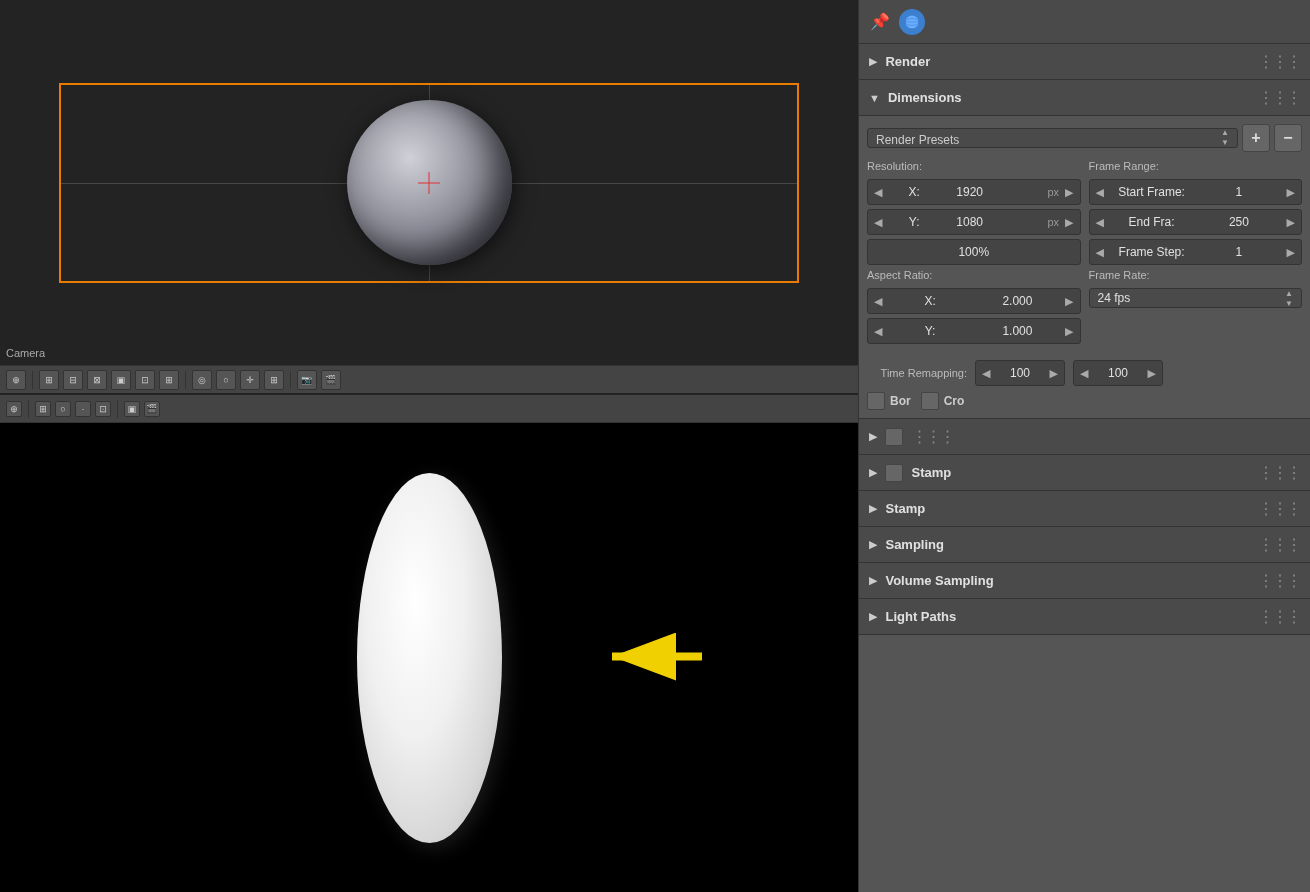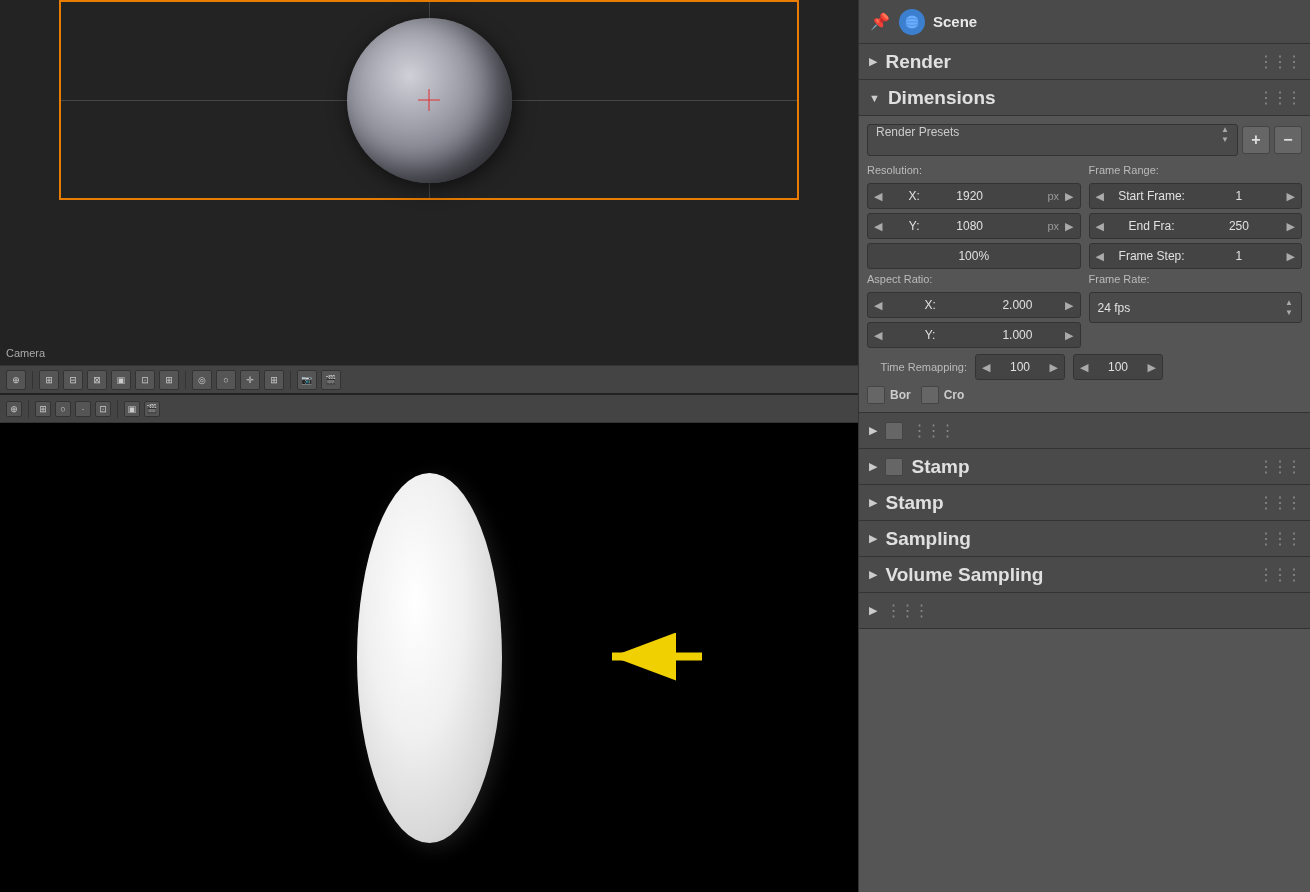--- a/index.html
+++ b/index.html
@@ -30,20 +30,21 @@
       background: #1a1a1a;
       position: relative;
       border-bottom: 2px solid #222;
     }
 
     .viewport-top-inner {
       position: absolute;
       top: 0; left: 0; right: 0; bottom: 28px;
       background: #232323;
       display: flex;
+      align-items: center;
       justify-content: center;
       overflow: hidden;
     }
 
     .camera-frame {
       border: 2px solid #e87c00;
       width: 740px;
       height: 200px;
       position: relative;
       display: flex;
@@ -261,21 +262,21 @@
       flex-shrink: 0;
     }
 
     .section-arrow {
       margin-right: 8px;
       font-size: 11px;
       color: #ccc;
     }
 
     .section-title {
-      font-size: 19px;
+      font-size: 13px;
       color: #e0e0e0;
       font-weight: bold;
       flex: 1;
     }
 
     .section-dots {
       color: #888;
       font-size: 16px;
       letter-spacing: -2px;
     }
@@ -305,26 +306,26 @@
     
     .presets-row {
       display: flex;
       align-items: center;
       gap: 4px;
       margin-bottom: 8px;
     }
 
     .presets-dropdown {
       flex: 1;
-      height: 32px;
+      height: 20px;
       background: #4a4a4a;
       border: 1px solid #333;
       border-radius: 3px;
       display: flex;
-      align-items: flex-start;
+      align-items: flex-end;
       padding: 0 8px;
       justify-content: space-between;
     }
 
     .presets-label {
       color: #ccc;
       font-size: 12px;
     }
 
     .presets-arrows {
@@ -388,31 +389,31 @@
 
     .field-unit {
       font-size: 11px;
       color: #999;
       margin-left: 48px;
     }
 
     .aspect-rate-row {
       display: flex;
       gap: 8px;
-      margin-bottom: 6px;
+      margin-bottom: 16px;
     }
 
     .sub-label {
       font-size: 11px;
       color: #bbb;
       margin-bottom: 3px;
     }
 
     .framerate-select {
-      height: 31px;
+      height: 20px;
       background: #4a4a4a;
       border: 1px solid #333;
       border-radius: 3px;
       display: flex;
       align-items: center;
       padding: 8px 8px;
       justify-content: space-between;
     }
 
     .time-remap-row {
@@ -552,21 +553,20 @@
 
   <div class="props-header">
     <div class="pin-icon">📌</div>
     <div class="scene-icon">
       <svg width="18" height="18" viewBox="0 0 18 18">
         <circle cx="9" cy="9" r="7" fill="#6aadff" stroke="#3d7fcf" stroke-width="1"></circle>
         <ellipse cx="9" cy="9" rx="7" ry="3.5" fill="none" stroke="#3d7fcf" stroke-width="0.8" opacity="0.7"></ellipse>
         <line x1="2" y1="9" x2="16" y2="9" stroke="#3d7fcf" stroke-width="0.8" opacity="0.7"></line>
       </svg>
     </div>
-    <span class="props-title">Scene</span>
   </div>
 
   <div class="section-row">
     <span class="section-arrow">▶</span>
     <span class="section-title">Render</span>
     <span class="section-dots">⋮⋮⋮</span>
   </div>
 
   <div class="dimensions-section">
     <div class="dimensions-header">
@@ -718,16 +718,17 @@
   </div>
 
   <div class="section-row">
     <span class="section-arrow">▶</span>
     <span class="section-title">Volume Sampling</span>
     <span class="section-dots">⋮⋮⋮</span>
   </div>
 
   <div class="section-row">
     <span class="section-arrow">▶</span>
+    <span class="section-title">Light Paths</span>
     <span class="section-dots">⋮⋮⋮</span>
   </div>
 
 </div>
 
 </body></html>

